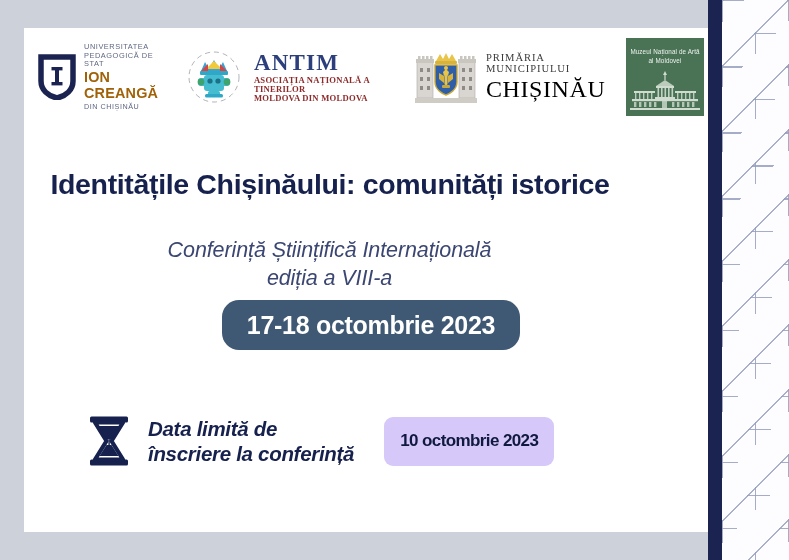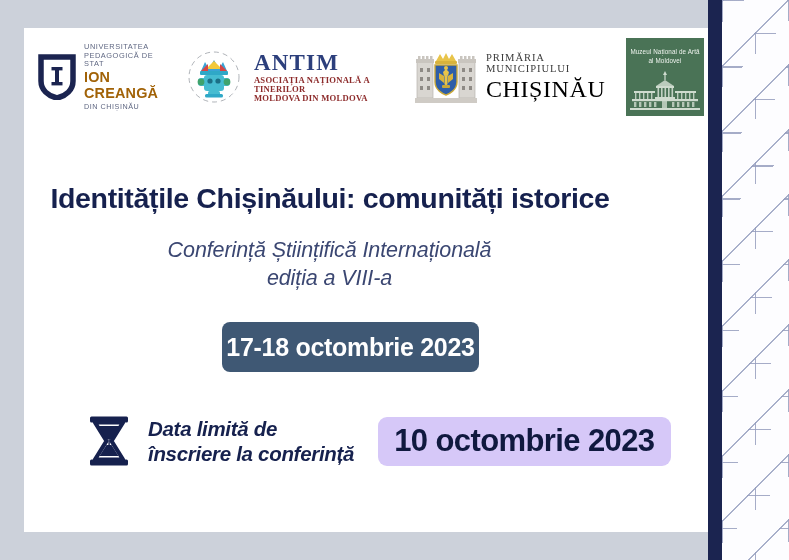--- a/index.html
+++ b/index.html
@@ -197,21 +197,21 @@
     font-size: 6.3px;
     line-height: 1.35;
     letter-spacing: 0.1px;
   }
   .muzeu-building { position: absolute; bottom: 2px; left: 0; }
 
   
   .title {
     position: absolute;
     left: 0;
-    top: 154px;
+    top: 140px;
     width: 612px;
     text-align: center;
     font-size: 28.5px;
     font-weight: bold;
     color: #16214e;
     letter-spacing: -0.35px;
   }
   .subtitle {
     position: absolute;
     left: 0;
@@ -220,24 +220,24 @@
     text-align: center;
     color: #3b4772;
     font-style: italic;
     font-size: 21.5px;
     line-height: 1.28;
     letter-spacing: -0.1px;
   }
   .date-badge {
     position: absolute;
     left: 198px;
-    top: 294px;
-    width: 257px;
+    top: 272px;
+    width: 298px;
     height: 50px;
-    border-radius: 8px;
+    border-radius: 17px;
     background: #3f5874;
     color: #ffffff;
     font-size: 25px;
     font-weight: bold;
     display: flex;
     align-items: center;
     justify-content: center;
     letter-spacing: -0.3px;
   }
 
@@ -260,31 +260,31 @@
   .deadline-text {
     color: #16214e;
     font-style: italic;
     font-weight: bold;
     font-size: 20.5px;
     line-height: 1.24;
     letter-spacing: -0.3px;
     flex: 0 0 auto;
   }
   .deadline-badge {
-    margin-left: 24px;
+    margin-left: 30px;
     background: #d6c8f8;
     border-radius: 9px;
     height: 49px;
     padding: 0 16px;
     display: flex;
     align-items: center;
     justify-content: center;
     color: #10193f;
     font-weight: bold;
-    font-size: 31px;
+    font-size: 17px;
     letter-spacing: -0.6px;
     flex: 0 0 auto;
   }
 </style>
 </head>
 <body>
 
 <div id="poster">
 
   <div class="right-strip">

